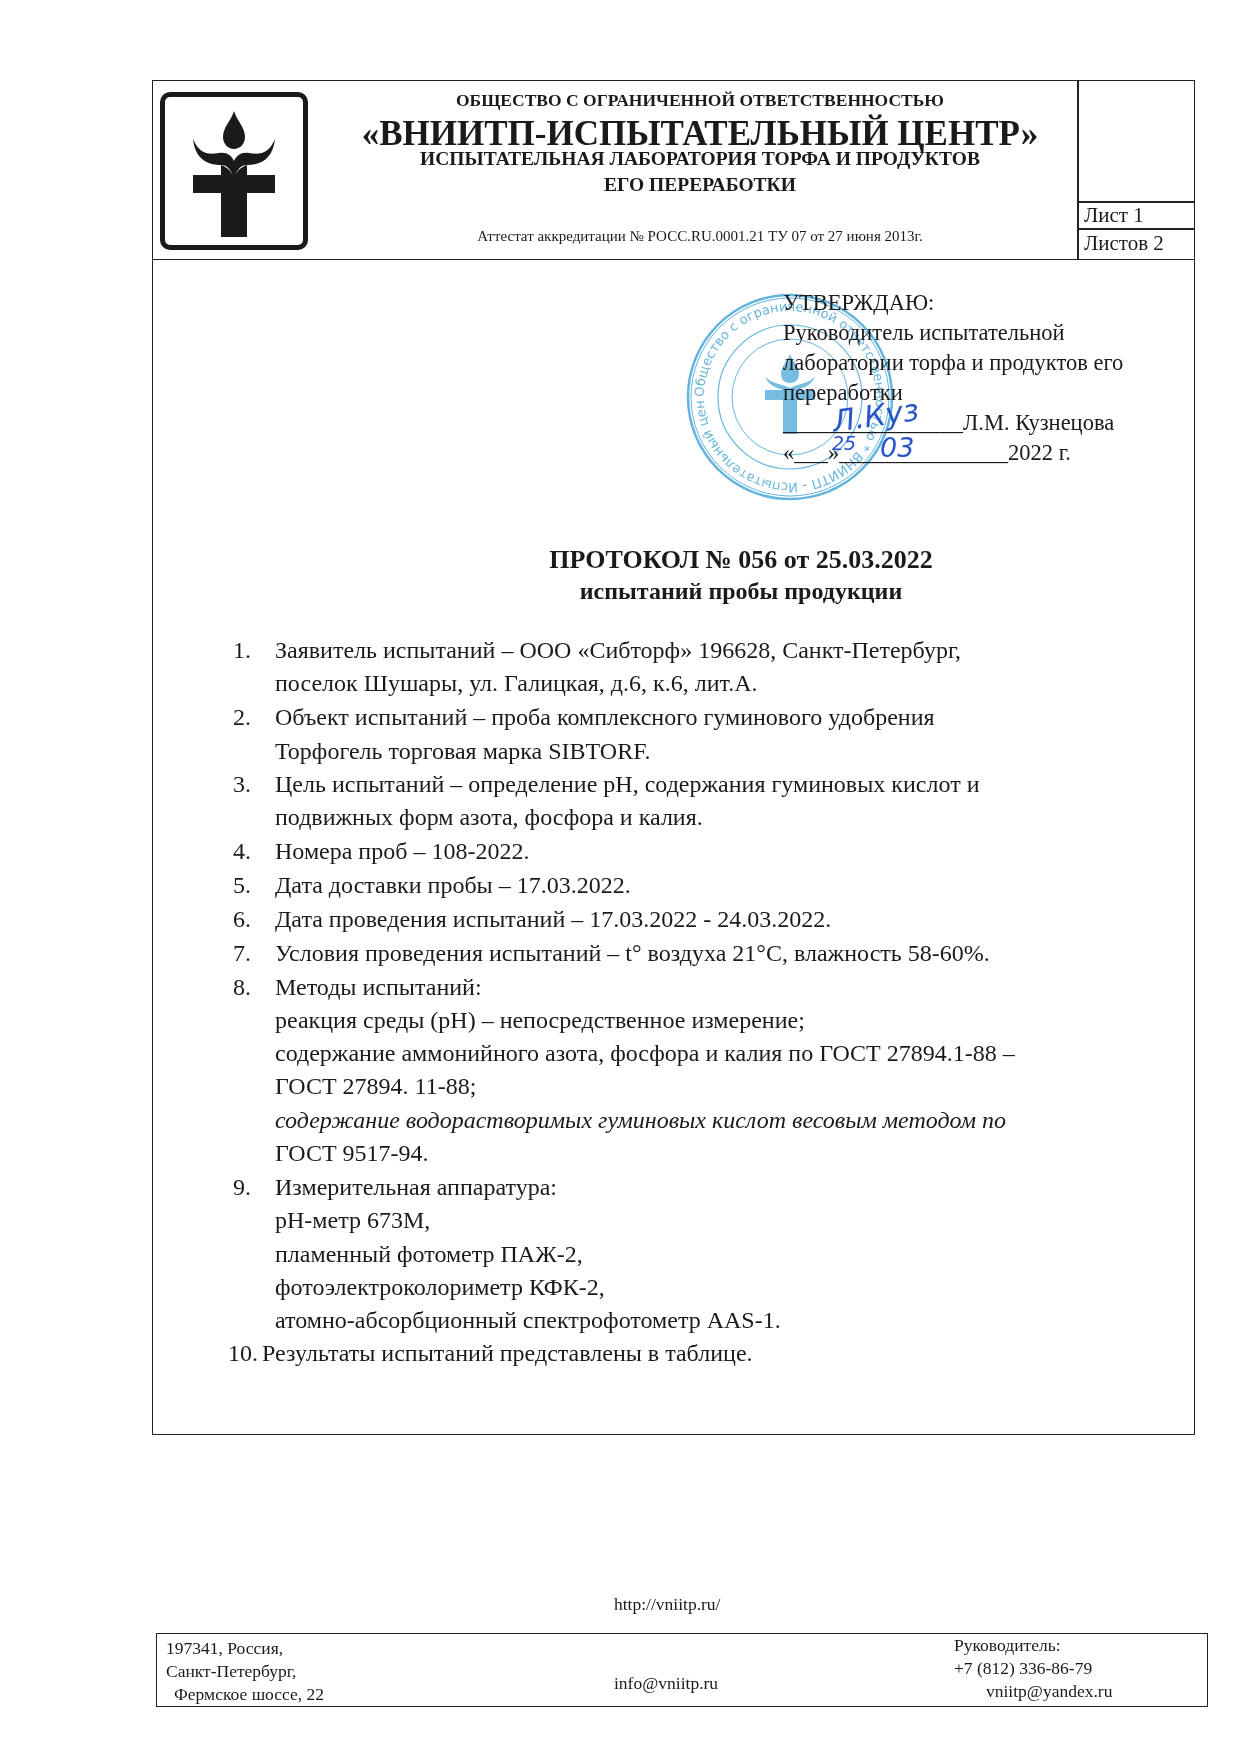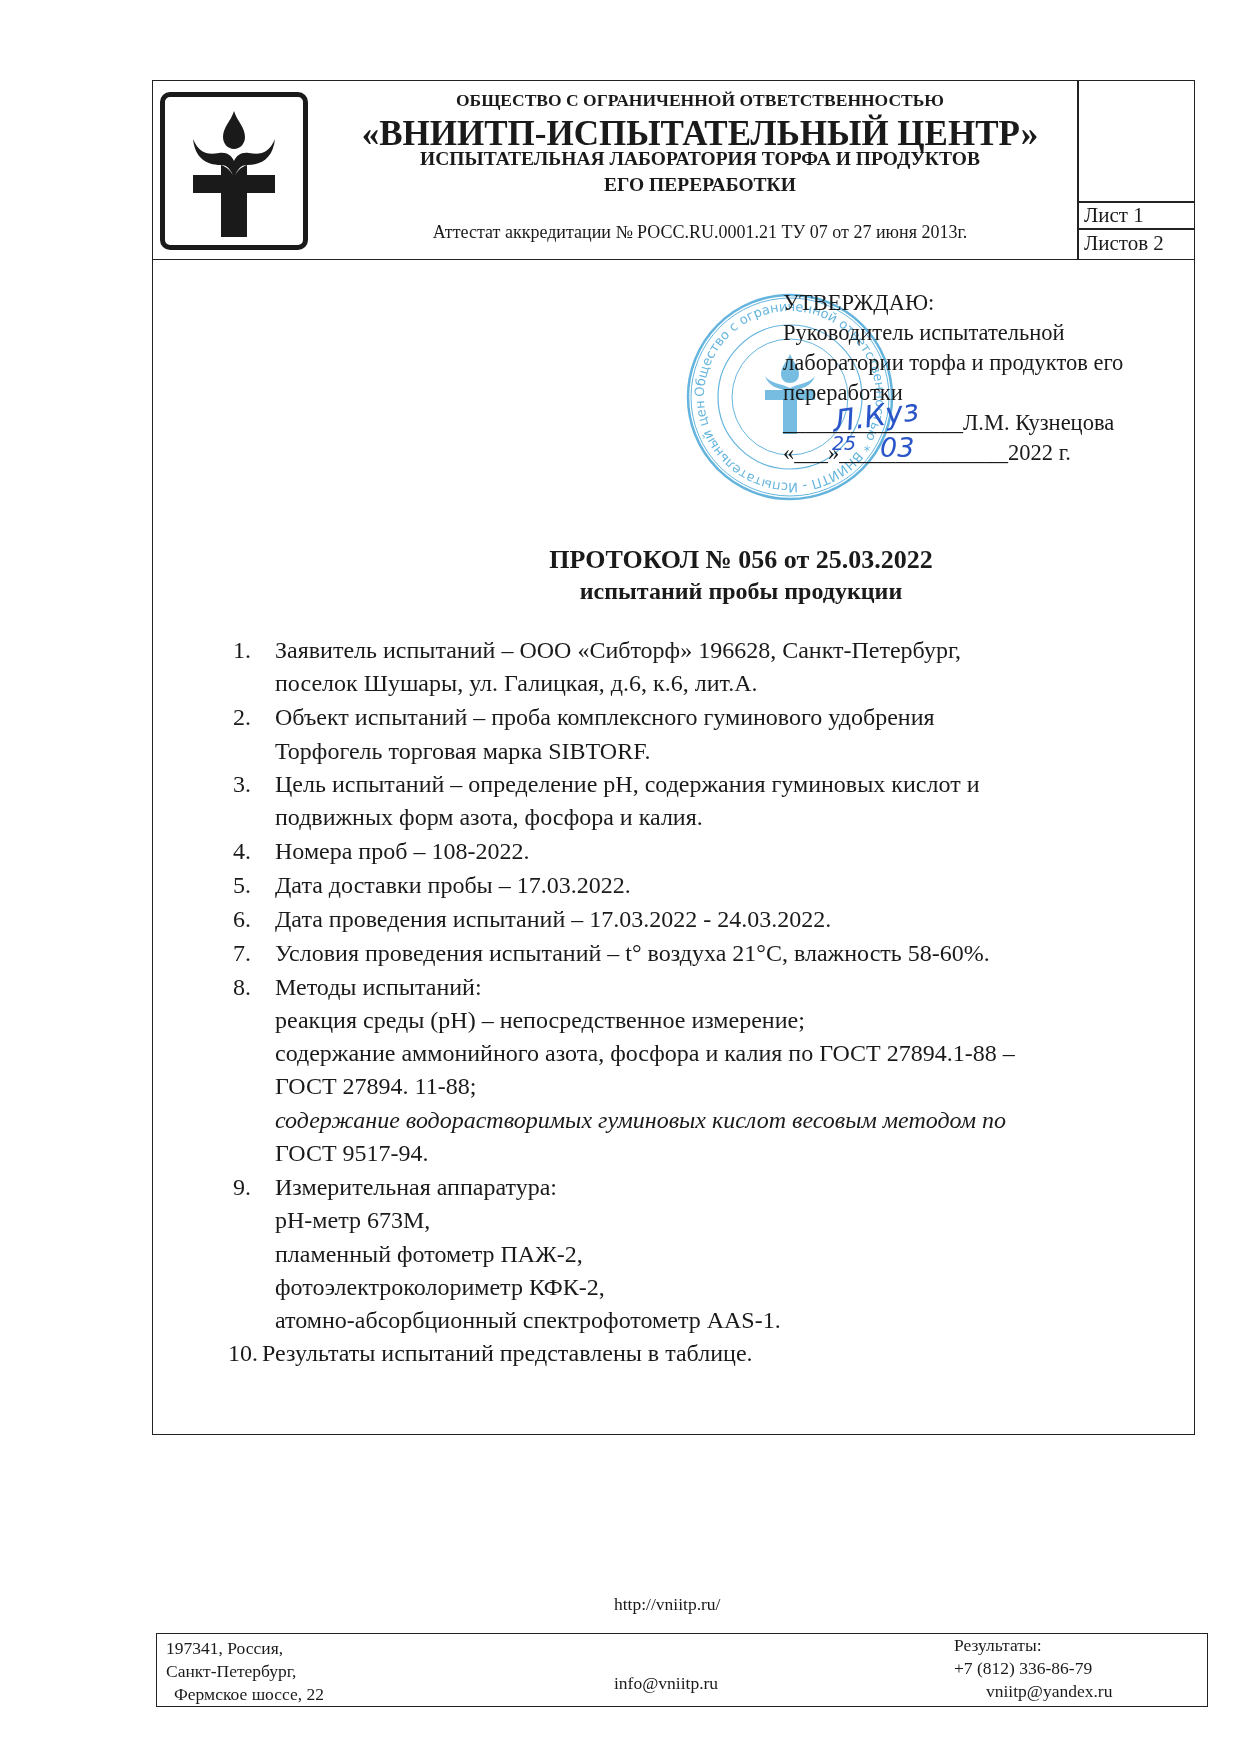--- a/index.html
+++ b/index.html
@@ -60,21 +60,21 @@
     <path d="M56 68 C62 70 66 74 69 80 C72 74 76 70 82 68 L82 78 L56 78 Z" fill="#1a1a1a"></path>
 
     <rect x="56" y="96" width="26" height="44" fill="#1a1a1a"></rect>
   </svg>
 </div>
 
 <div class="hdr-text" style="top:90px; font-size:17.5px;">ОБЩЕСТВО С ОГРАНИЧЕННОЙ ОТВЕТСТВЕННОСТЬЮ</div>
 <div class="hdr-text" style="top:114px; font-size:35px;">«ВНИИТП-ИСПЫТАТЕЛЬНЫЙ ЦЕНТР»</div>
 <div class="hdr-text" style="top:148px; font-size:19.5px;">ИСПЫТАТЕЛЬНАЯ ЛАБОРАТОРИЯ ТОРФА И ПРОДУКТОВ</div>
 <div class="hdr-text" style="top:174px; font-size:19.5px;">ЕГО ПЕРЕРАБОТКИ</div>
-<div class="hdr-text" style="top:222px; font-size:18px; font-weight:normal;">Аттестат аккредитации № РОСС.RU.0001.21 ТУ 07 от 27 июня 2013г.</div>
+<div class="hdr-text" style="top:228px; font-size:15px; font-weight:normal;">Аттестат аккредитации № РОСС.RU.0001.21 ТУ 07 от 27 июня 2013г.</div>
 
 <div id="body-box" class="abs"></div>
 
 <div id="stamp" class="abs">
   <svg width="210" height="210" viewBox="0 0 210 210">
     <defs>
       <path id="stampArc" d="M105 105 m-86 0 a86 86 0 1 1 172 0 a86 86 0 1 1 -172 0"></path>
     </defs>
     <g fill="none" stroke="#4aa8d8" opacity="0.85">
       <circle cx="105" cy="105" r="102" stroke-width="2.5"></circle>
@@ -152,15 +152,15 @@
 
 <div class="item-num" style="top:1336px; left:228px;">10.</div>
 <div class="item-line" style="top:1336px; left:262px;">Результаты испытаний представлены в таблице.</div>
 
 <div id="ftr-box" class="abs"></div>
 <div class="ftr" style="left:166px; top:1636px;">197341, Россия,</div>
 <div class="ftr" style="left:166px; top:1659px;">Санкт-Петербург,</div>
 <div class="ftr" style="left:166px; top:1682px;margin-left:8px;">Фермское шоссе, 22</div>
 <div class="ftr" style="left:614px; top:1592px;text-align:center;">http://vniitp.ru/</div>
 <div class="ftr" style="left:614px; top:1671px;">info@vniitp.ru</div>
-<div class="ftr" style="left:954px; top:1633px;">Результаты:</div>
+<div class="ftr" style="left:954px; top:1633px;">Руководитель:</div>
 <div class="ftr" style="left:954px; top:1656px;">+7 (812) 336-86-79</div>
 <div class="ftr" style="left:986px; top:1679px;">vniitp@yandex.ru</div>
 
 </body></html>

